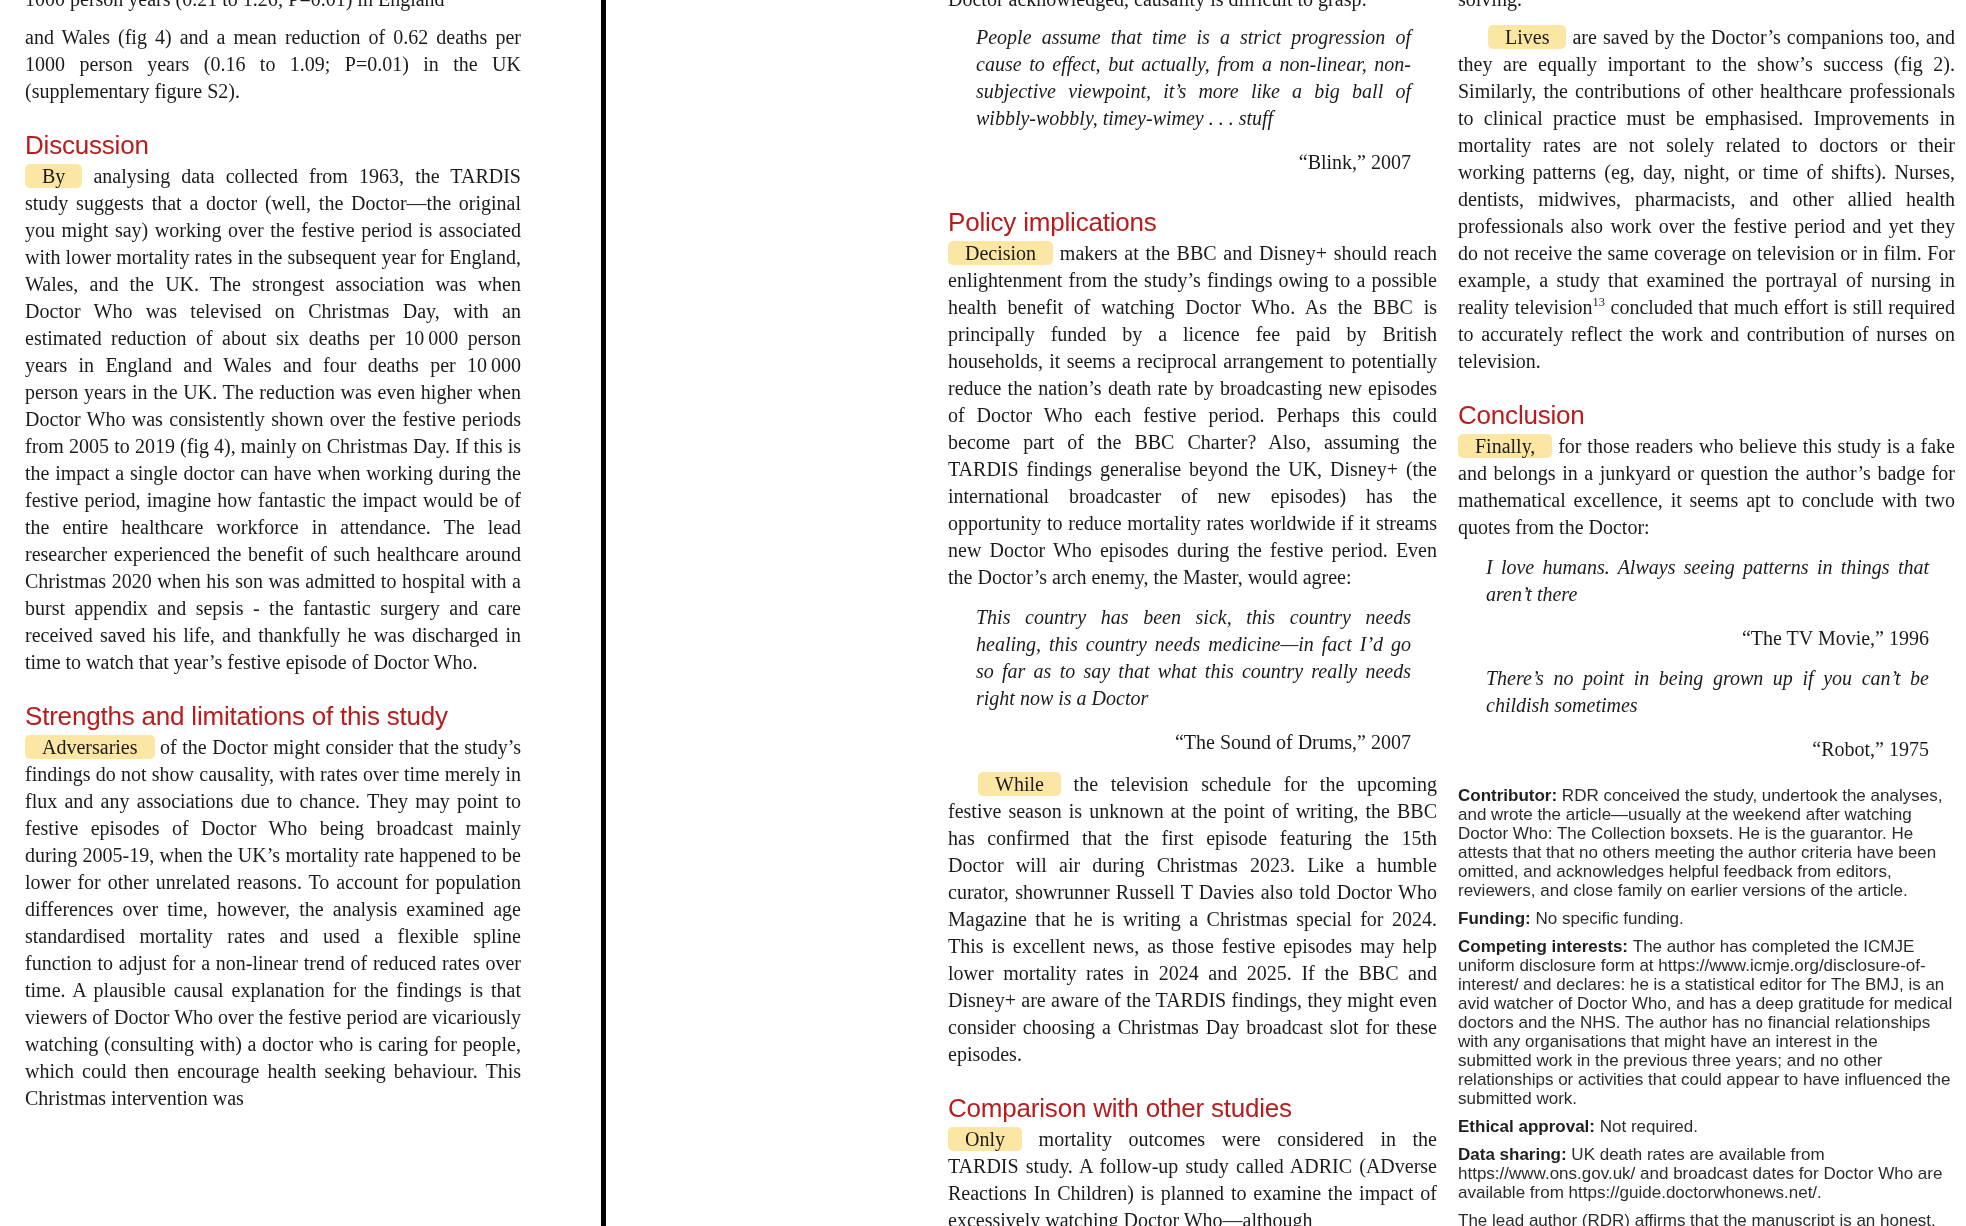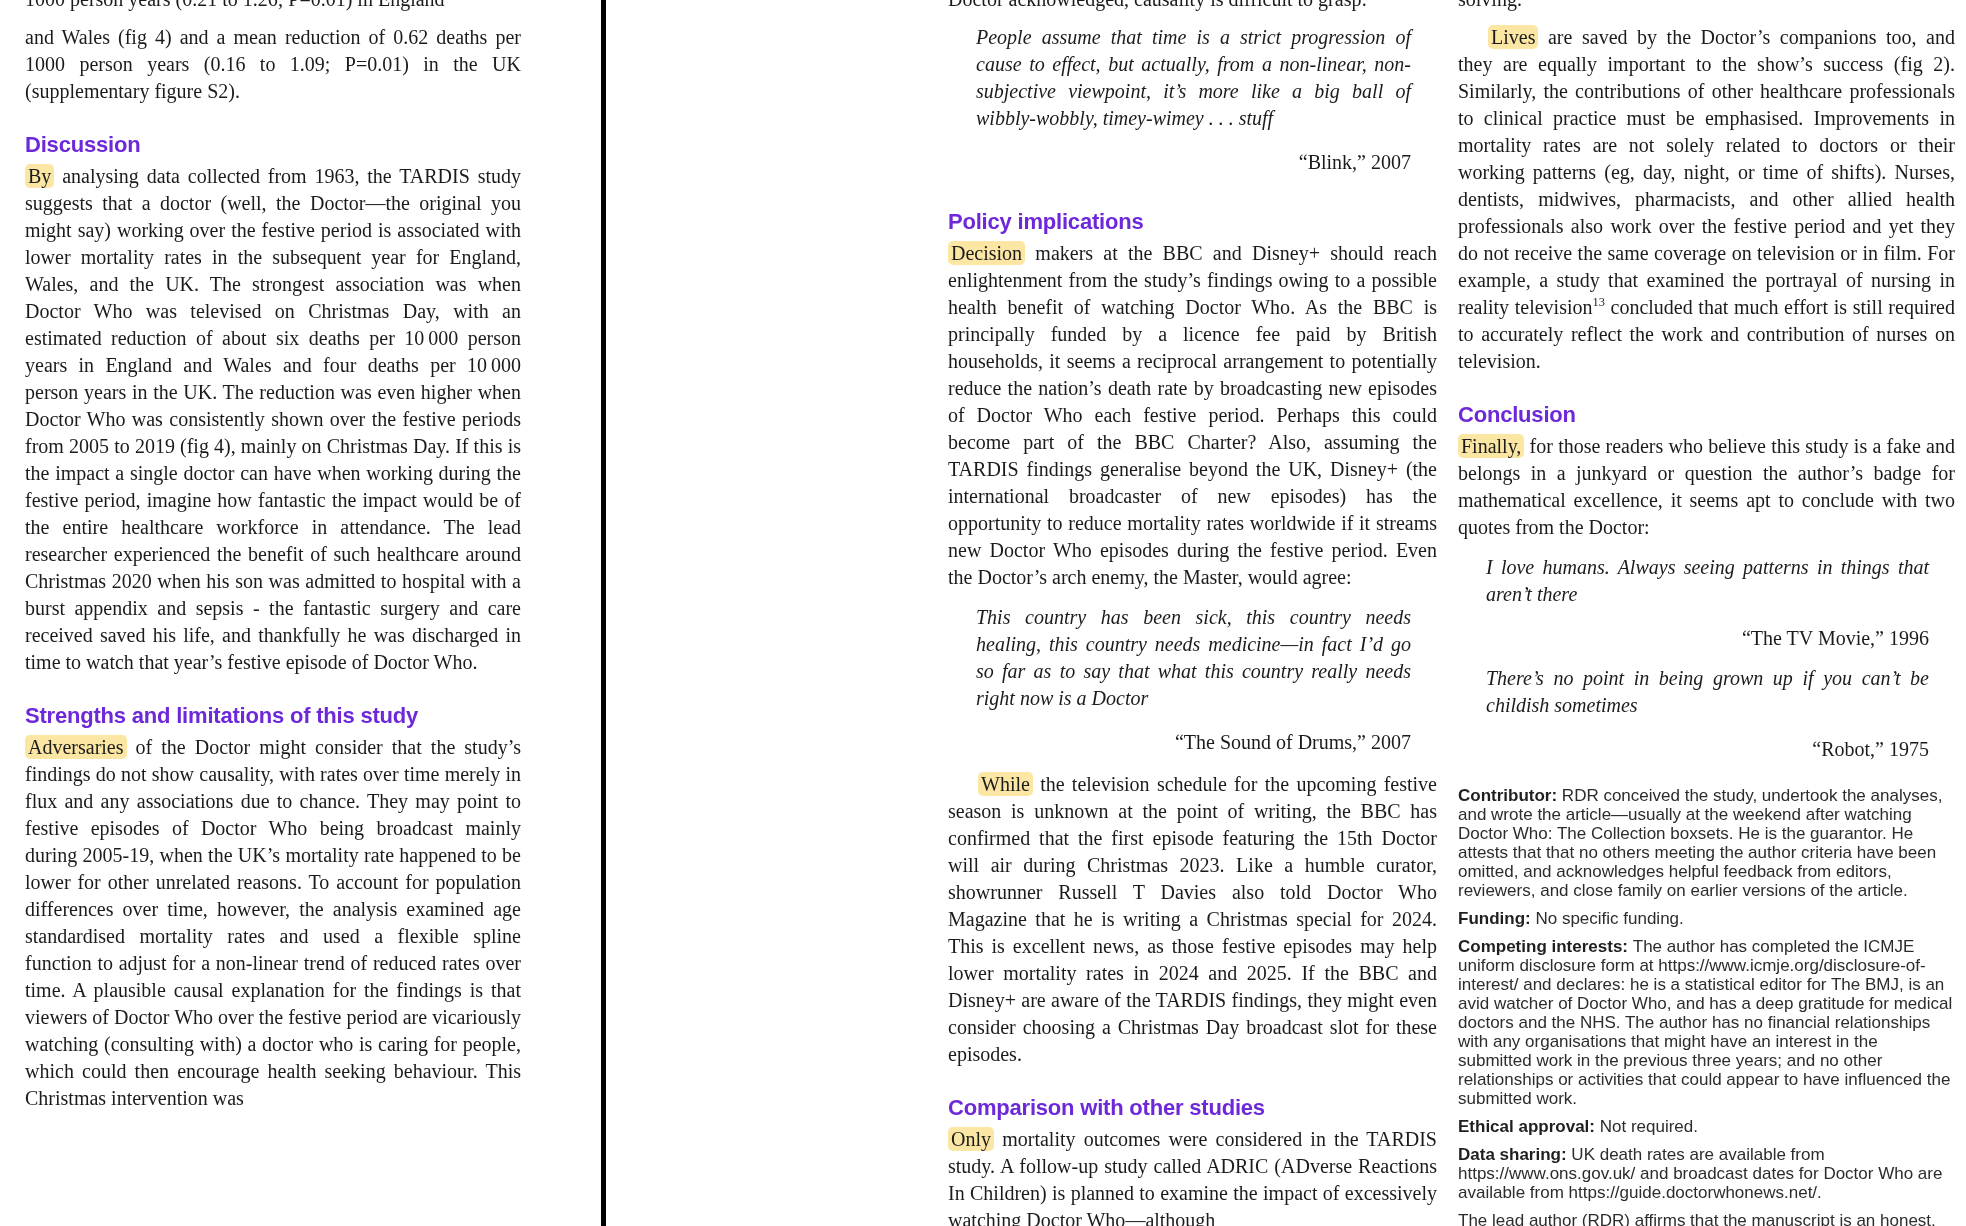--- a/index.html
+++ b/index.html
@@ -25,41 +25,41 @@
   #col-right{left:1458px;width:497px;}
 
   .block{margin:0;}
   .clip{height:13px;overflow:hidden;}
   .clip-inner{margin-top:-14px;text-align:left;white-space:nowrap;}
   .para{text-align:justify;}
   .para.indent{text-indent:30px;}
   .clip + .para, .clip + .quote{margin-top:11px;}
   .heading{
     font-family:"Liberation Sans", sans-serif;
-    font-weight:700;font-size:22px;line-height:26px;
-    color:#6d28d9;letter-spacing:-0.2px;
+    font-weight:400;font-size:26px;line-height:26px;
+    color:#b91c1c;letter-spacing:-0.2px;
     margin-top:27px;margin-bottom:5px;
   }
   .attrib + .heading{margin-top:33px;}
   .quote{
     font-style:italic;text-align:justify;
     margin:13px 26px 0 28px;
   }
   .attrib{
     text-align:right;margin:17px 26px 0 0;
   }
   .attrib + .para{margin-top:15px;}
   .note{
     font-family:"Liberation Sans", sans-serif;
     font-size:17px;line-height:19px;color:#2c2c2c;
     text-align:left;margin-top:9px;
   }
   .attrib + .note{margin-top:23px;}
   .run-hl{
-    background:#fbe6a4;border-radius:5px;padding:1px 3px;
+    background:#fbe6a4;border-radius:5px;padding:1px 17px;
     -webkit-box-decoration-break:clone;box-decoration-break:clone;
   }
   .run-i{}
   .run-b{font-weight:700;color:#1f1f1f;text-align:right;}
   sup.run-sup{font-size:0.62em;line-height:0;vertical-align:super;}
 </style>
 </head>
 <body>
 
 <div class="page">

